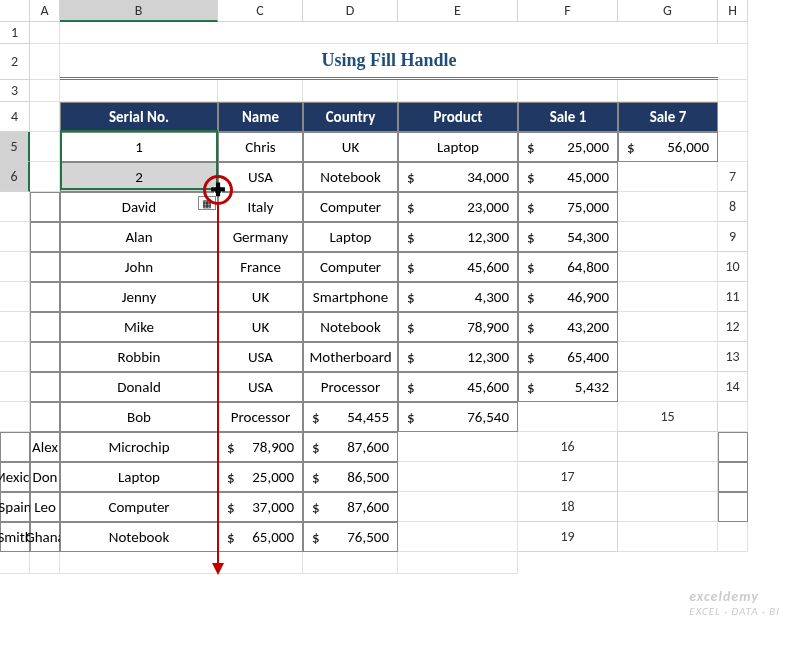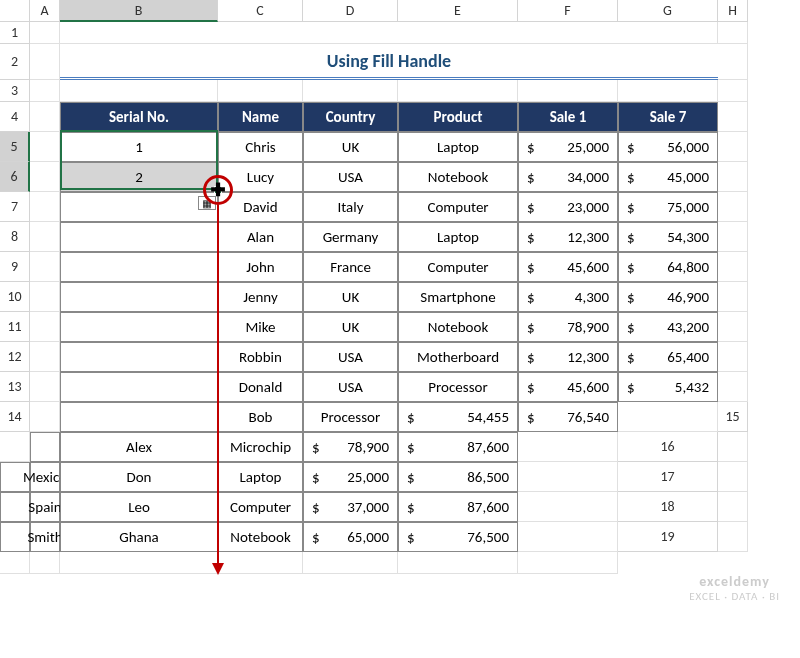--- a/index.html
+++ b/index.html
@@ -8,21 +8,21 @@
     .grid { display: grid; grid-template-columns: 30px 30px 158px 85px 95px 120px 100px 100px 30px; grid-template-rows: 22px 22px 36px 22px repeat(15, 30px) 22px; position: relative; }
     
     .colhdr, .rowhdr { background: #fff; border-right: 1px solid #d4d4d4; border-bottom: 1px solid #d4d4d4; color: #333; text-align: center; font-size: 14px; display: flex; align-items: center; justify-content: center; cursor: pointer; }
     .colhdr.active { background: #d2d2d2; border-bottom: 2px solid #217346; }
     .rowhdr.active { background: #d2d2d2; border-right: 2px solid #217346; }
     .corner { background: #fff; border-right: 1px solid #d4d4d4; border-bottom: 1px solid #d4d4d4; }
     
     .cell { border-right: 1px solid #e0e0e0; border-bottom: 1px solid #e0e0e0; padding: 2px 4px; display: flex; align-items: center; background: #fff; }
     
     
-    .title-cell { grid-column: 3 / 9; display: flex; align-items: center; justify-content: center; font-size: 18px; font-weight: bold; color: #1f4e79; border-bottom: 3px double #4a7cbf; }
+    .title-cell { grid-column: 3 / 9; display: flex; align-items: center; justify-content: center; font-size: 18px; font-weight: bold; color: #1f4e79; border-bottom: 3px double #4a7cbf; font-family: Liberation Serif, serif; }
     
     
     .th { background: #203864; color: #fff; font-weight: bold; text-align: center; justify-content: center; border: 1px solid #888; }
     
     
     .td { border: 1px solid #888; justify-content: center; text-align: center; }
     .td.money { justify-content: space-between; padding: 2px 8px; }
     .td.money .sym { }
     .td.money .val { }
     
@@ -34,21 +34,21 @@
     .fill-handle { position: absolute; width: 8px; height: 8px; background: #217346; border: 1px solid #fff; z-index: 6; cursor: crosshair; }
     
     .autofill-icon { position: absolute; width: 18px; height: 14px; border: 1px solid #888; background: #fff; font-size: 10px; display: flex; align-items: center; justify-content: center; z-index: 6; }
     
     
     .cursor-circle { position: absolute; width: 30px; height: 30px; border: 3px solid #c00000; border-radius: 50%; z-index: 10; pointer-events: none; }
     .cursor-plus { position: absolute; color: #000; font-size: 18px; font-weight: bold; z-index: 11; pointer-events: none; width: 16px; height: 16px; display: flex; align-items: center; justify-content: center;}
     .arrow-line { position: absolute; width: 2px; background: #c00000; z-index: 9; }
     .arrow-head { position: absolute; width: 0; height: 0; border-left: 6px solid transparent; border-right: 6px solid transparent; border-top: 12px solid #c00000; z-index: 9; }
     
-    .watermark { position: absolute; right: 20px; bottom: 55px; color: #ccc; font-size: 11px; text-align: center; letter-spacing: 1px;}
+    .watermark { position: absolute; right: 20px; bottom: 40px; color: #ccc; font-size: 11px; text-align: left; font-style: italic; letter-spacing: 1px;}
   </style>
 </head>
 <body>
 
 <div class="grid" id="grid">
     <div class="corner"></div>
     <div class="colhdr">A</div>
     <div class="colhdr active">B</div>
     <div class="colhdr">C</div>
     <div class="colhdr">D</div>
@@ -93,21 +93,20 @@
       <span class="val">25,000</span>
     </div>
     <div class="cell td money">
       <span class="sym">$</span>
       <span class="val">56,000</span>
     </div>
     <div class="cell"></div>
     <div class="rowhdr active">6</div>
     <div class="cell"></div>
     <div class="cell td sel">2</div>
-    <div class="cell td">Lucy</div>
     <div class="cell td">USA</div>
     <div class="cell td">Notebook</div>
     <div class="cell td money">
       <span class="sym">$</span>
       <span class="val">34,000</span>
     </div>
     <div class="cell td money">
       <span class="sym">$</span>
       <span class="val">45,000</span>
     </div>

